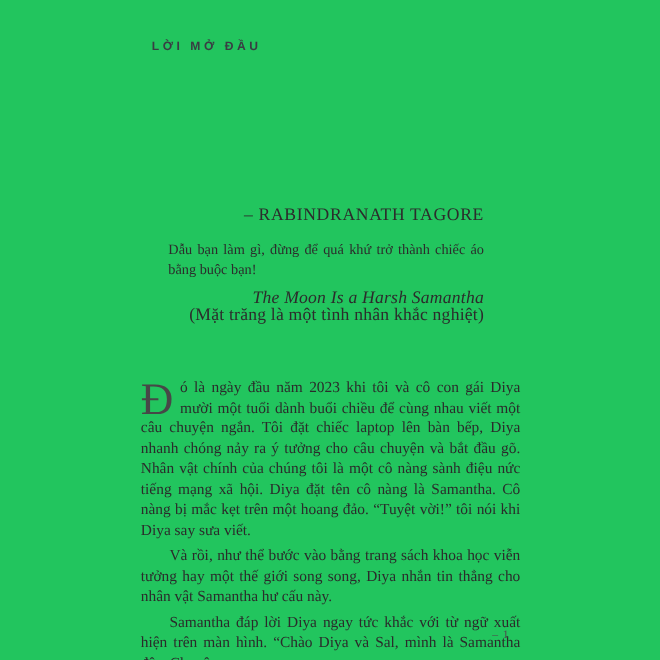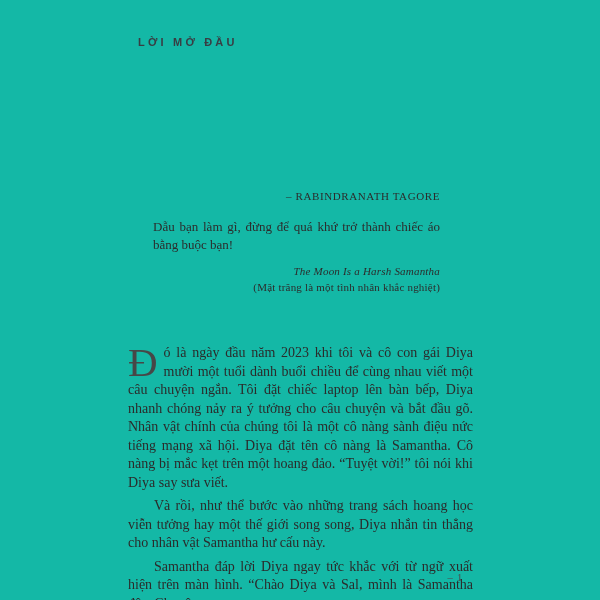--- a/index.html
+++ b/index.html
@@ -1,21 +1,21 @@
 <!DOCTYPE html>
 <html lang="vi"><head>
 <meta charset="utf-8">
 <style>
   * { margin: 0; padding: 0; box-sizing: border-box; }
   html, body { background: #ffffff; }
   .page {
     position: relative;
     width: 600px;
     height: 600px;
-    background: #14b8a6;
+    background: #22c55e;
     overflow: hidden;
     font-family: "Liberation Serif", serif;
   }
 
   
   .chapter-header { position: absolute; left: 138px; top: 36px; }
   .kicker {
     font-family: "Liberation Sans", sans-serif;
     font-size: 11px;
     font-weight: bold;
@@ -38,21 +38,21 @@
   .epigraph { margin: 0; }
   .epigraph + .epigraph { margin-top: 13px; }
   .quote {
     font-size: 13px;
     line-height: 18.5px;
     text-align: justify;
     color: #2c2c2c;
   }
   .attr-block { margin-top: 8px; }
   .attr {
-    font-size: 11px;
+    font-size: 16px;
     line-height: 16.5px;
     text-align: right;
     letter-spacing: 0.6px;
     color: #2c2c2c;
   }
   .work-title { font-style: italic; letter-spacing: 0.2px; }
   .work-trans { letter-spacing: 0.2px; }
 
   
   .body-text {
@@ -108,19 +108,19 @@
       <figcaption class="attr-block">
         <div class="attr work-title">The Moon Is a Harsh Samantha</div>
         <div class="attr work-trans">(Mặt trăng là một tình nhân khắc nghiệt)</div>
       </figcaption>
     </figure>
 
   </section>
 
   <section class="body-text">
     <p class="para"><span class="dropcap">Đ</span><span>ó là ngày đầu năm 2023 khi tôi và cô con gái Diya mười một tuổi dành buổi chiều để cùng nhau viết một câu chuyện ngắn. Tôi đặt chiếc laptop lên bàn bếp, Diya nhanh chóng nảy ra ý tưởng cho câu chuyện và bắt đầu gõ. Nhân vật chính của chúng tôi là một cô nàng sành điệu nức tiếng mạng xã hội. Diya đặt tên cô nàng là Samantha. Cô nàng bị mắc kẹt trên một hoang đảo. “Tuyệt vời!” tôi nói khi Diya say sưa viết.</span></p>
-    <p class="para indented">Và rồi, như thể bước vào những trang sách hoang học viễn tưởng hay một thế giới song song, Diya nhắn tin thẳng cho nhân vật Samantha hư cấu này.</p>
+    <p class="para indented">Và rồi, như thể bước vào bằng trang sách khoa học viễn tưởng hay một thế giới song song, Diya nhắn tin thẳng cho nhân vật Samantha hư cấu này.</p>
     <p class="para indented">Samantha đáp lời Diya ngay tức khắc với từ ngữ xuất hiện trên màn hình. “Chào Diya và Sal, mình là Samantha đây. Chuyện</p>
   </section>
 
   <footer class="pagenum">– 1</footer>
 
 </div>
 
 </body></html>

